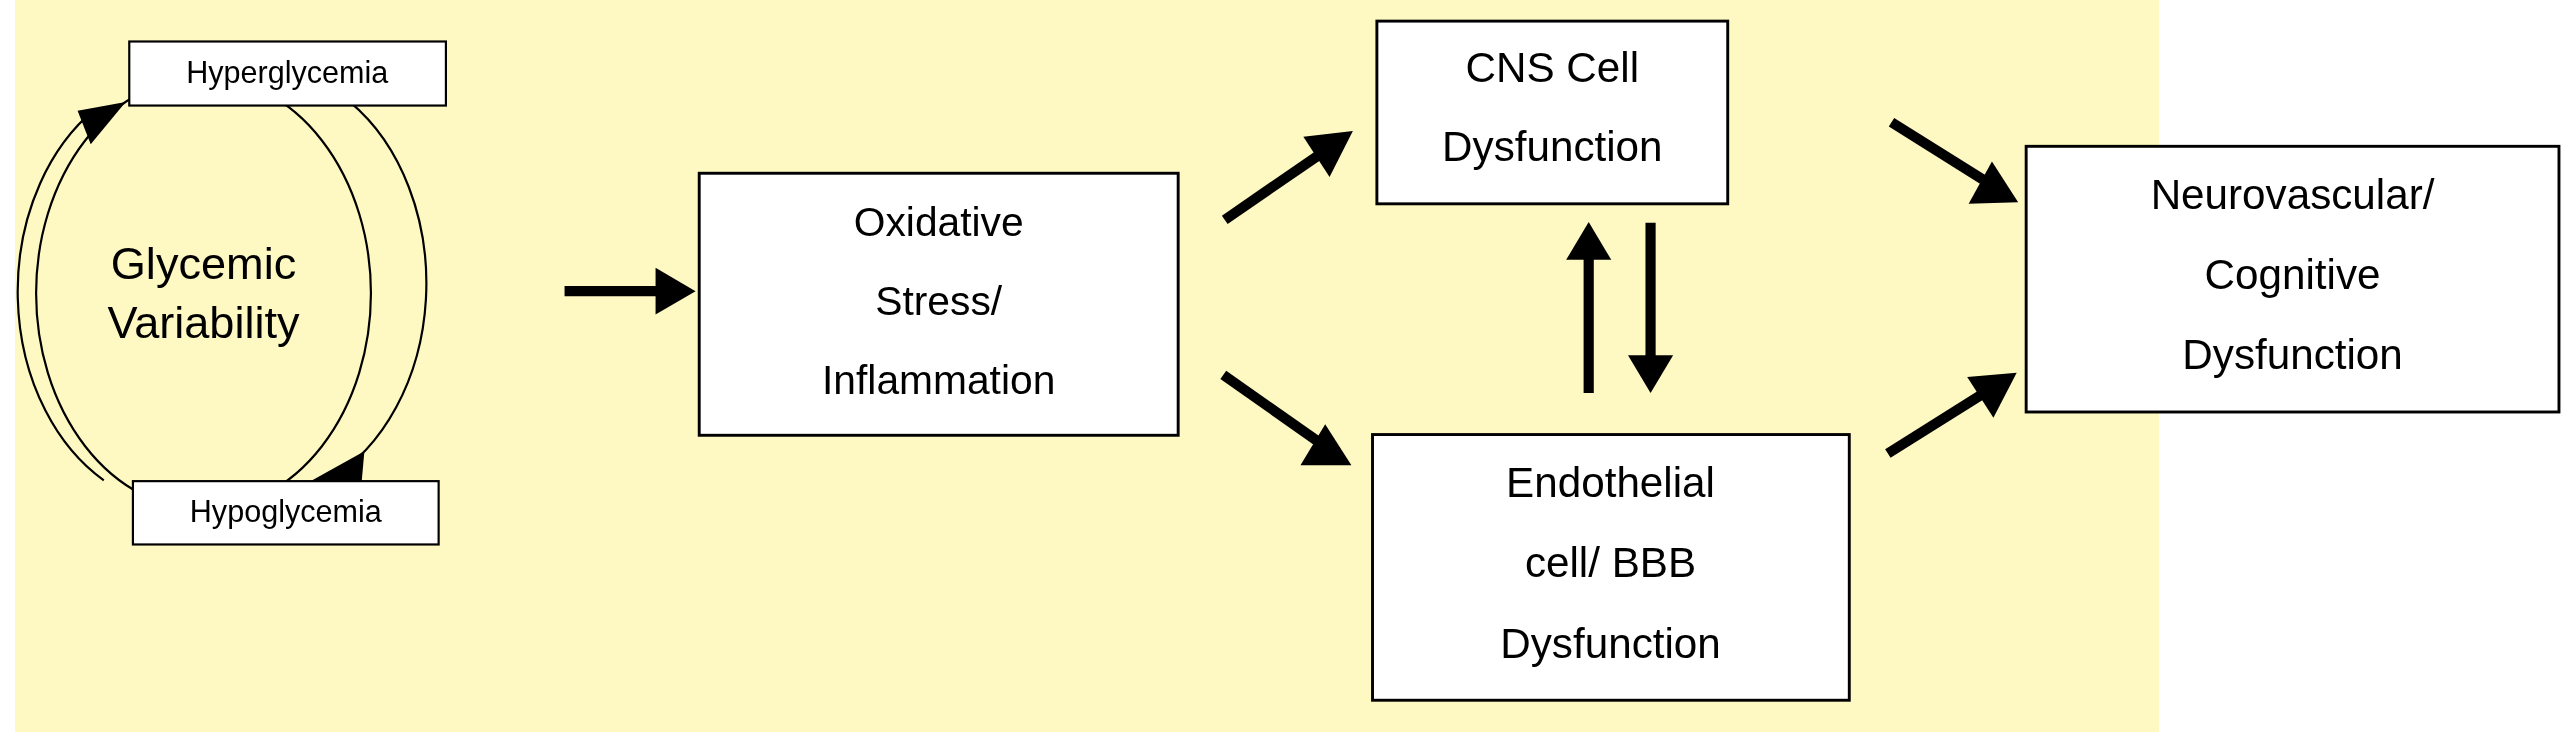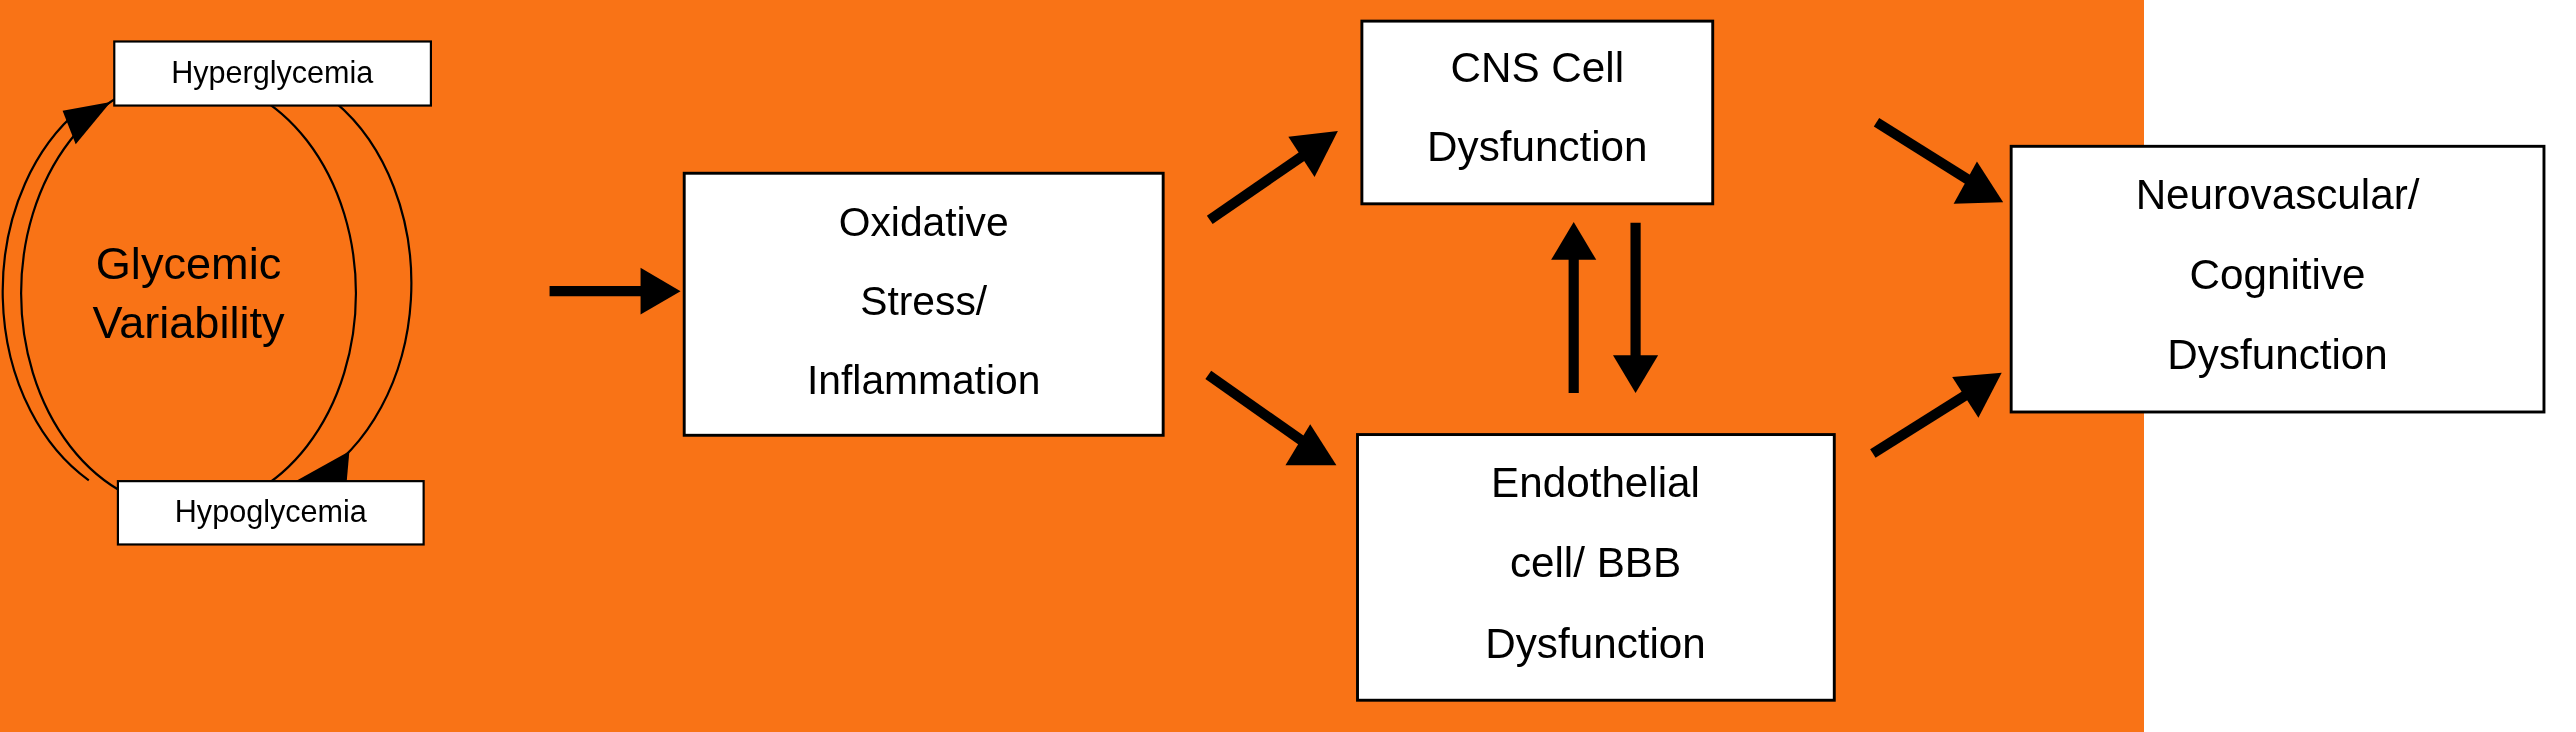--- a/index.html
+++ b/index.html
@@ -11,21 +11,22 @@
   body {
     width: 2576px;
     height: 733px;
     font-family: "Liberation Sans", sans-serif;
     overflow: hidden;
   }
   #diagram-root {
     position: relative;
     width: 2144px;
     height: 733px;
-    background: #f97316;
+    background: #fef9c3;
+    margin-left: 15px;
   }
   svg#flow-svg {
     position: absolute;
     top: 0;
     left: 0;
     width: 2576px;
     height: 733px;
     display: block;
   }
   .node-box {

